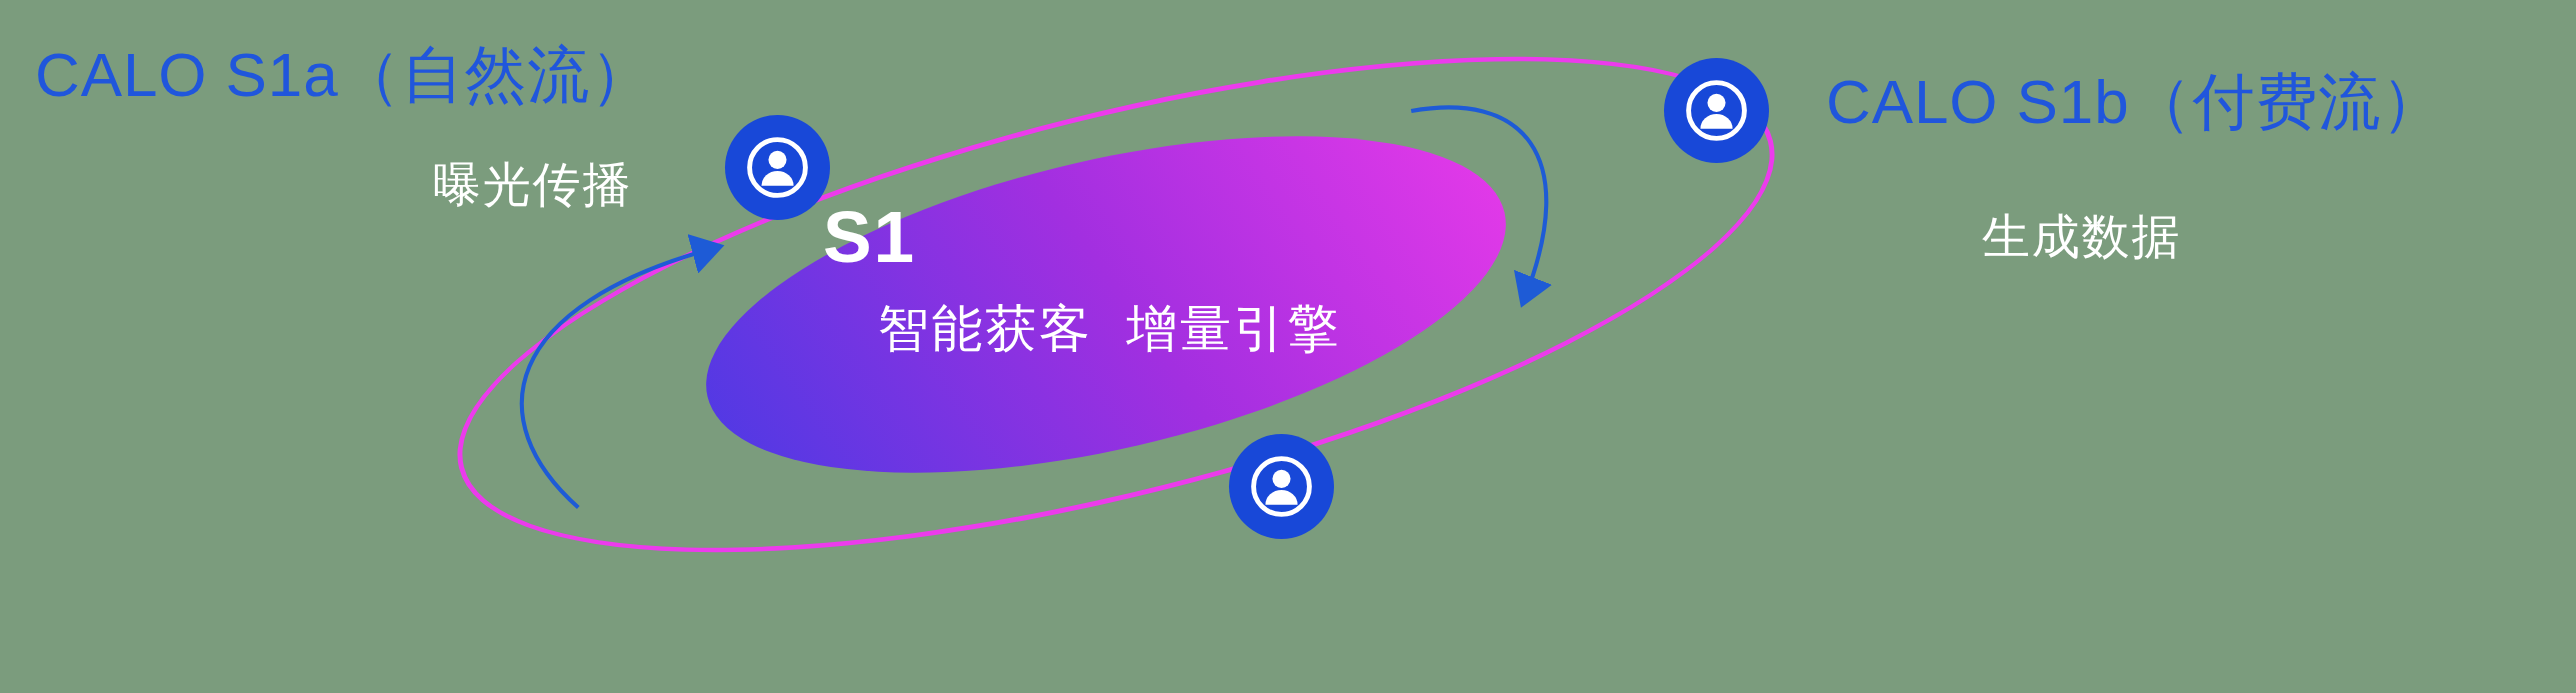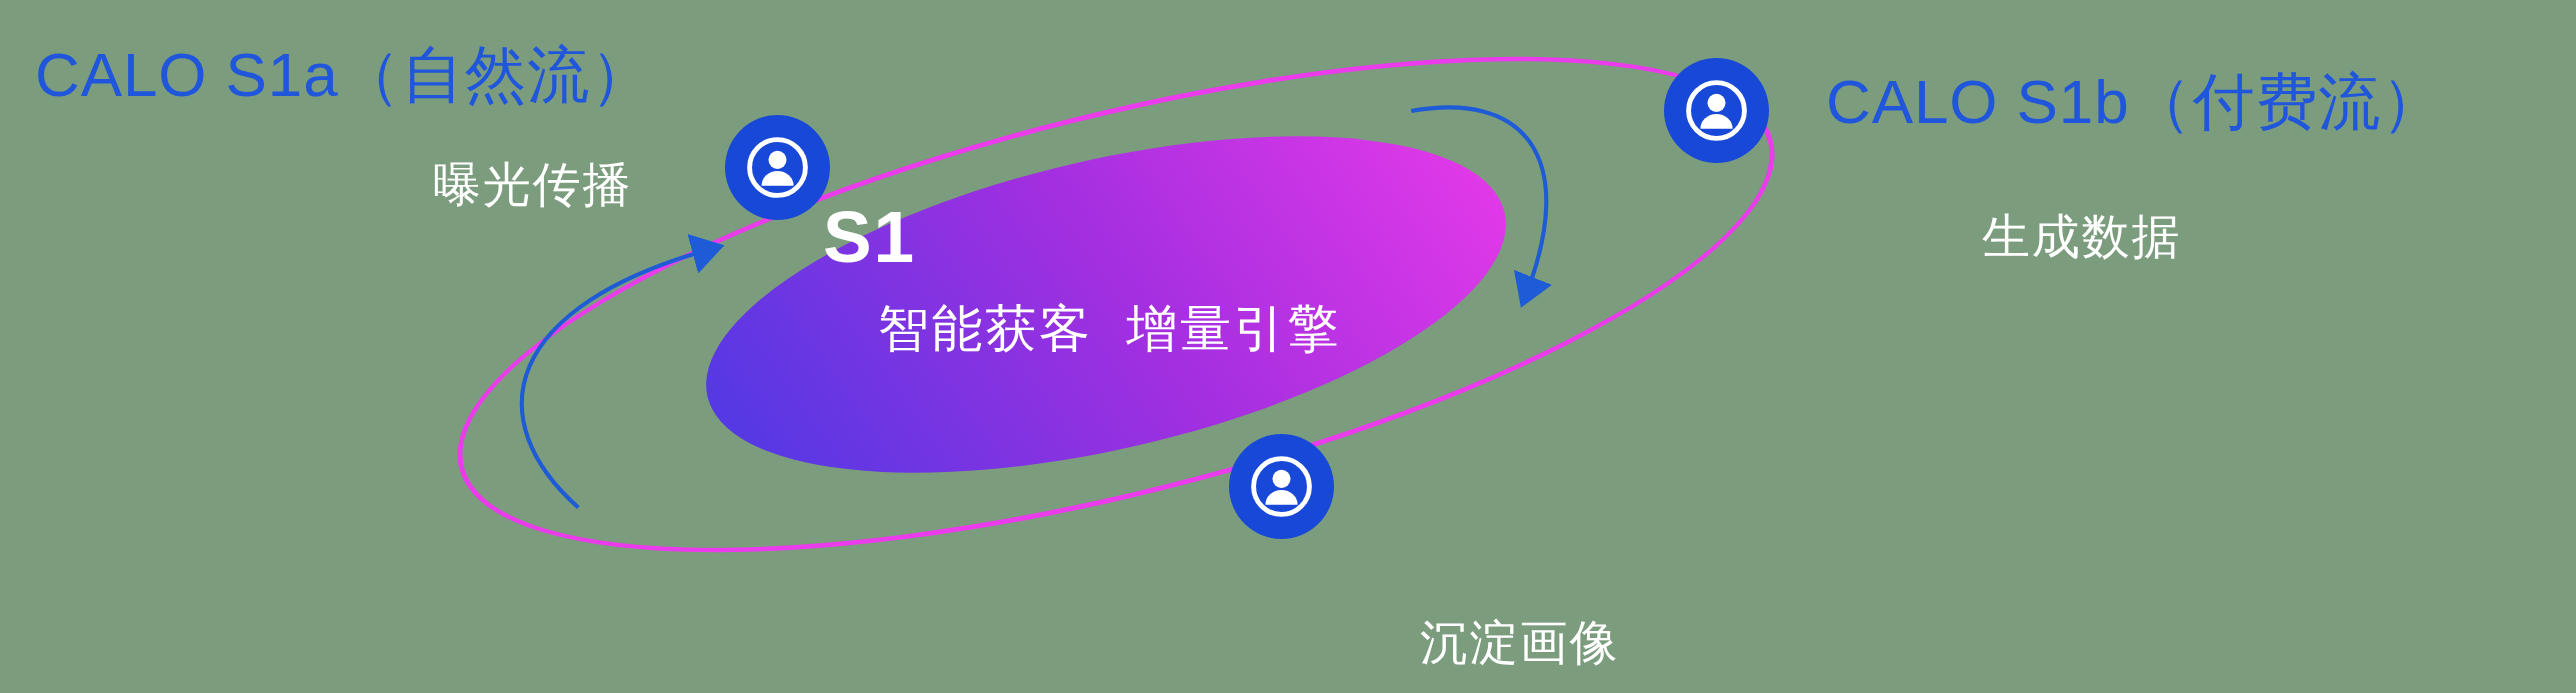--- a/index.html
+++ b/index.html
@@ -105,16 +105,15 @@
       <path d="M25 74 a23 21 0 0 1 46 0 z" fill="#ffffff"></path>
     </svg>
   </div>
 
   <div class="label label-a">CALO S1a（自然流）</div>
   <div class="sublabel sublabel-a">曝光传播</div>
 
   <div class="label label-b">CALO S1b（付费流）</div>
   <div class="sublabel sublabel-b">生成数据</div>
 
-  <div class="sublabel sublabel-c">沉淀画像</div>
 
 </div>
 
 
 </body></html>

